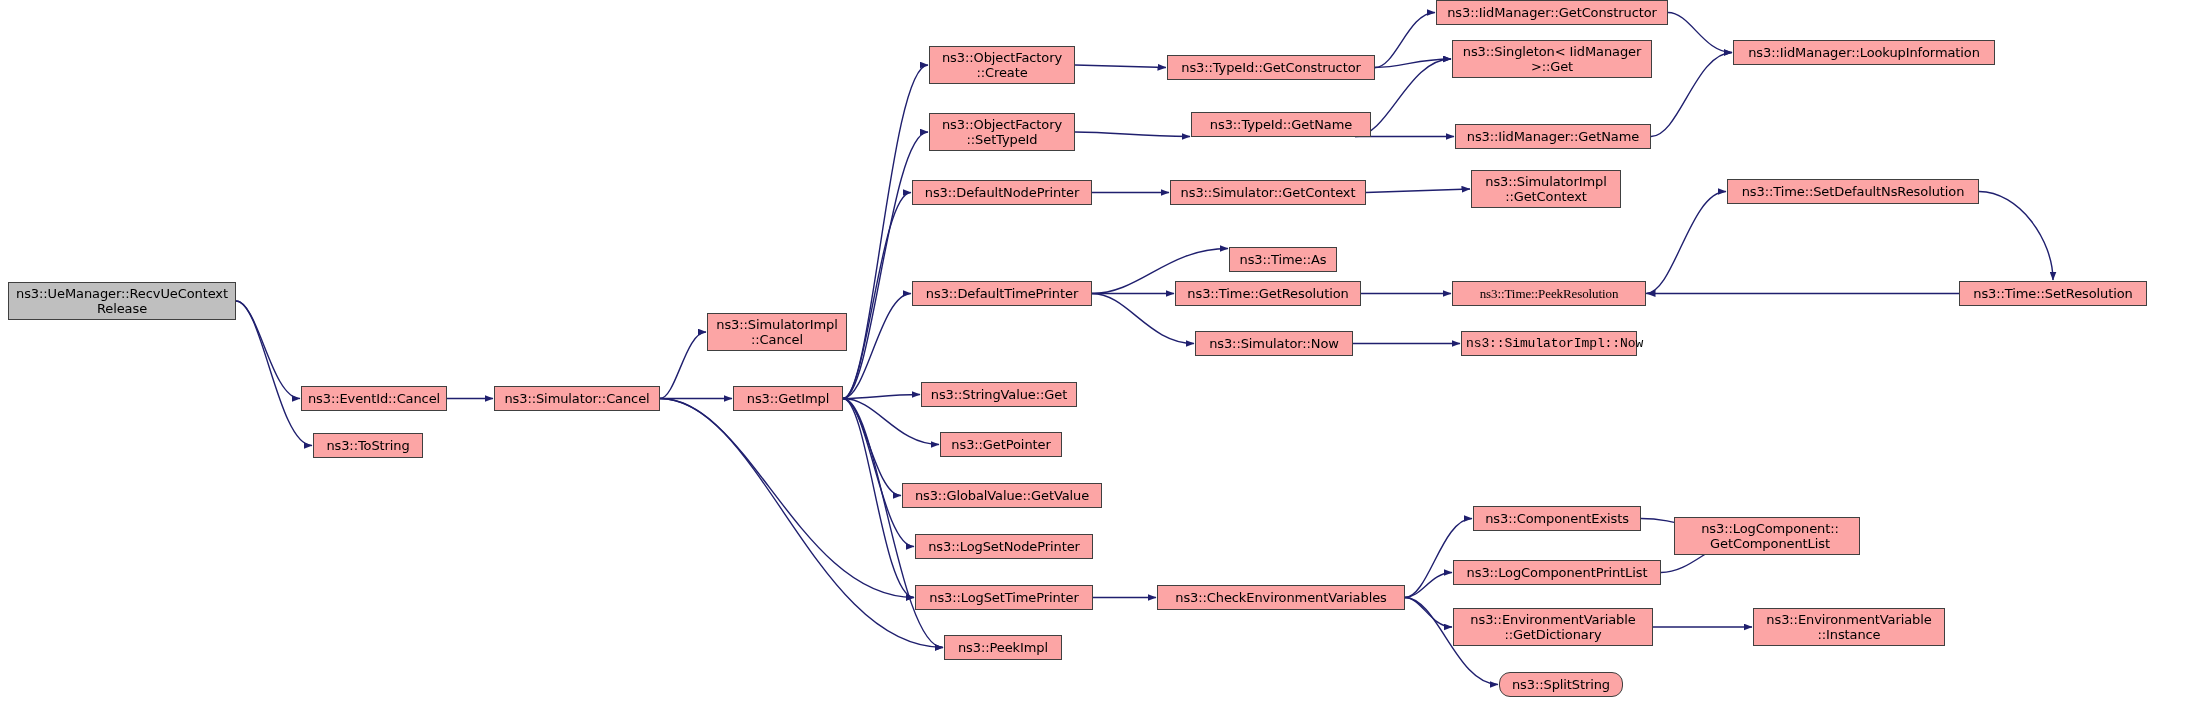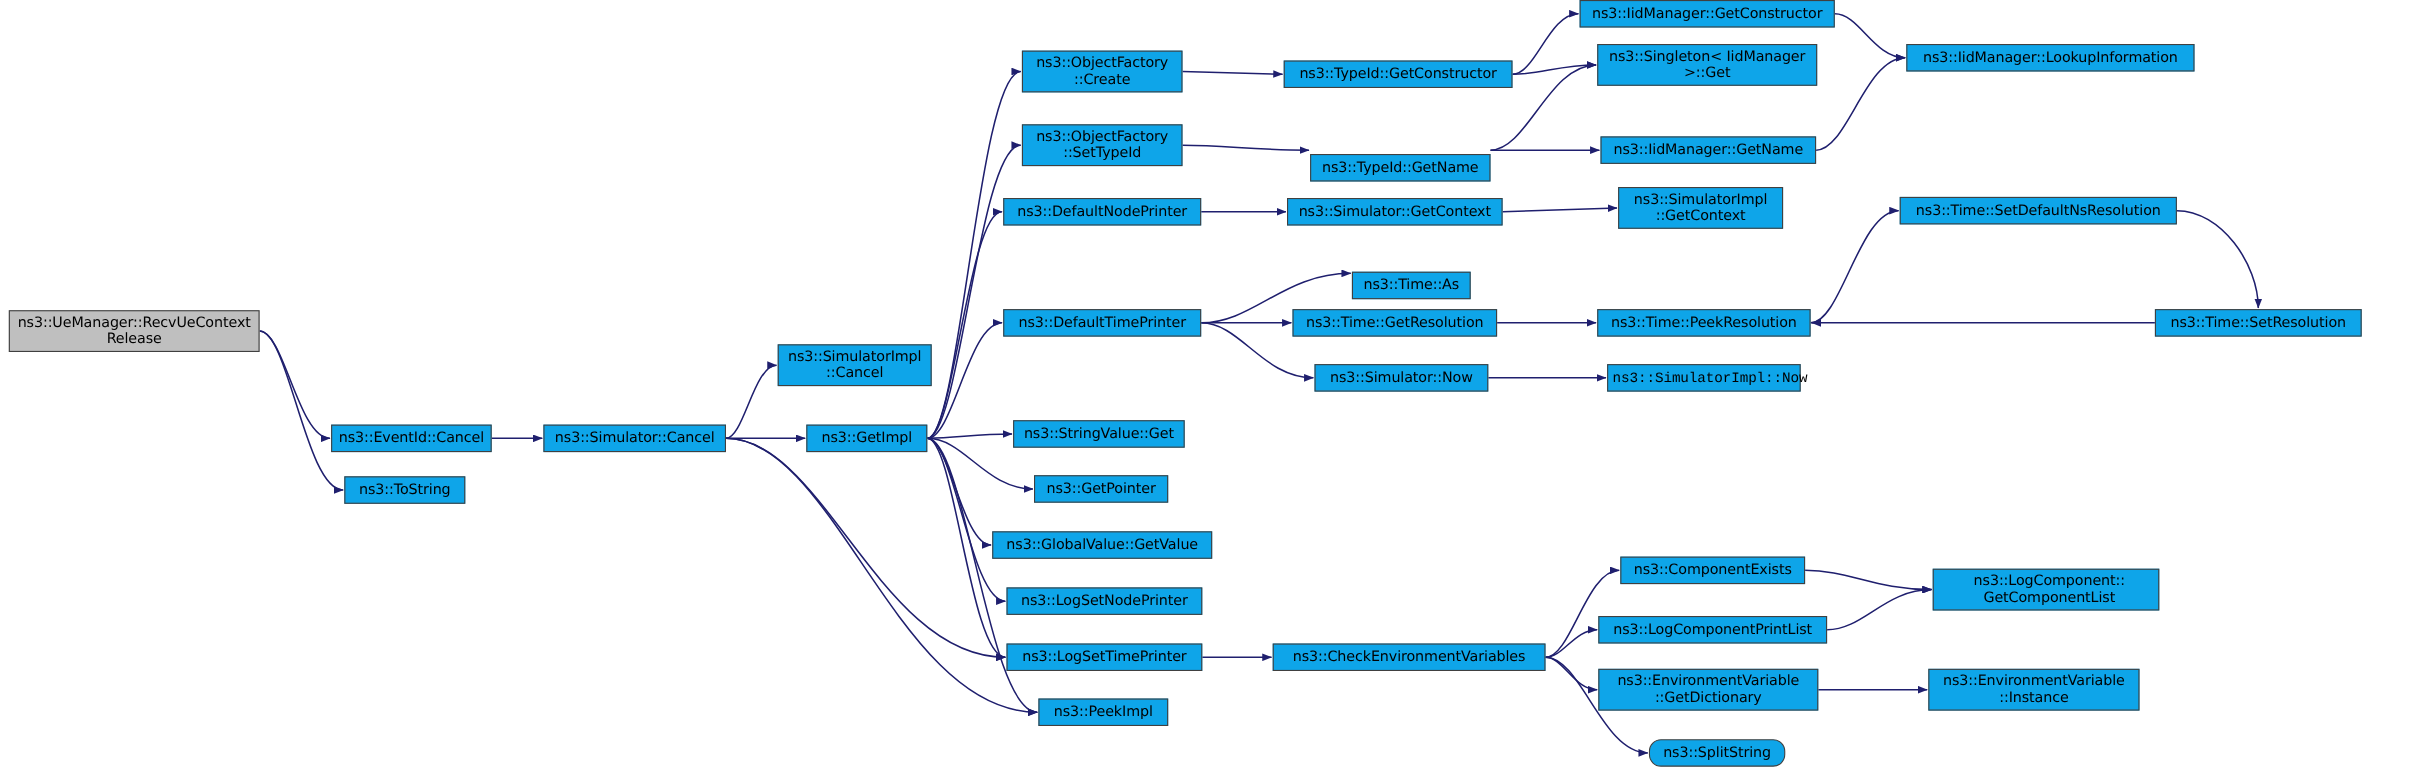--- a/index.html
+++ b/index.html
@@ -10,21 +10,21 @@
     height:707px;
     background:#ffffff;
     font-family:"DejaVu Sans","Liberation Sans",sans-serif;
     overflow:hidden;
   }
   #edges{position:absolute;left:0;top:0;width:2207px;height:707px;pointer-events:none;}
   .node{
     position:absolute;
     box-sizing:border-box;
     border:1px solid #404040;
-    background:#0ea5e9;
+    background:#fca5a5;
     color:#000000;
     font-size:13px;
     line-height:15px;
     display:flex;
     align-items:center;
     justify-content:center;
     text-align:center;
     padding:0 4px;
     white-space:pre-line;
     letter-spacing:-0.1px;
@@ -106,40 +106,40 @@
 ::SetTypeId</span></div>
       <div class="node" style="left: 912px; top: 180px; width: 180px; height: 25px;"><span class="lbl">ns3::DefaultNodePrinter</span></div>
       <div class="node" style="left: 912px; top: 281px; width: 180px; height: 25px;"><span class="lbl">ns3::DefaultTimePrinter</span></div>
       <div class="node" style="left: 921px; top: 382px; width: 156px; height: 25px;"><span class="lbl">ns3::StringValue::Get</span></div>
       <div class="node" style="left: 940px; top: 432px; width: 122px; height: 25px;"><span class="lbl">ns3::GetPointer</span></div>
       <div class="node" style="left: 902px; top: 483px; width: 200px; height: 25px;"><span class="lbl">ns3::GlobalValue::GetValue</span></div>
       <div class="node" style="left: 915px; top: 534px; width: 178px; height: 25px;"><span class="lbl">ns3::LogSetNodePrinter</span></div>
       <div class="node" style="left: 915px; top: 585px; width: 178px; height: 25px;"><span class="lbl">ns3::LogSetTimePrinter</span></div>
       <div class="node" style="left: 944px; top: 635px; width: 118px; height: 25px;"><span class="lbl">ns3::PeekImpl</span></div>
       <div class="node" style="left: 1167px; top: 55px; width: 208px; height: 25px;"><span class="lbl">ns3::TypeId::GetConstructor</span></div>
-      <div class="node" style="left: 1191px; top: 140px; width: 164px; height: 25px;"><span class="lbl">ns3::TypeId::GetName</span></div>
+      <div class="node" style="left: 1191px; top: 112px; width: 180px; height: 25px;"><span class="lbl">ns3::TypeId::GetName</span></div>
       <div class="node" style="left: 1170px; top: 180px; width: 196px; height: 25px;"><span class="lbl">ns3::Simulator::GetContext</span></div>
       <div class="node" style="left: 1229px; top: 236px; width: 108px; height: 25px; margin-top: 11px;"><span class="lbl">ns3::Time::As</span></div>
       <div class="node" style="left: 1175px; top: 281px; width: 186px; height: 25px;"><span class="lbl">ns3::Time::GetResolution</span></div>
       <div class="node" style="left: 1195px; top: 331px; width: 158px; height: 25px;"><span class="lbl">ns3::Simulator::Now</span></div>
       <div class="node" style="left: 1157px; top: 585px; width: 248px; height: 25px;"><span class="lbl">ns3::CheckEnvironmentVariables</span></div>
       <div class="node" style="left: 1436px; top: 0px; width: 232px; height: 25px;"><span class="lbl">ns3::IidManager::GetConstructor</span></div>
       <div class="node" style="left: 1452px; top: 40px; width: 200px; height: 38px;"><span class="lbl">ns3::Singleton&lt; IidManager
 &gt;::Get</span></div>
       <div class="node" style="left: 1455px; top: 124px; width: 196px; height: 25px;"><span class="lbl">ns3::IidManager::GetName</span></div>
       <div class="node" style="left: 1471px; top: 170px; width: 150px; height: 38px;"><span class="lbl">ns3::SimulatorImpl
 ::GetContext</span></div>
-      <div class="node" style="left: 1452px; top: 281px; width: 194px; height: 25px;"><span class="lbl">ns3::Time::PeekResolution</span></div>
+      <div class="node" style="left: 1452px; top: 281px; width: 194px; height: 25px; font-family: Liberation Serif, serif;"><span class="lbl">ns3::Time::PeekResolution</span></div>
       <div class="node" style="left: 1461px; top: 331px; width: 176px; height: 25px; font-family: Liberation Mono, monospace;"><span class="lbl">ns3::SimulatorImpl::Now</span></div>
       <div class="node" style="left: 1473px; top: 506px; width: 168px; height: 25px;"><span class="lbl">ns3::ComponentExists</span></div>
       <div class="node" style="left: 1453px; top: 560px; width: 208px; height: 25px;"><span class="lbl">ns3::LogComponentPrintList</span></div>
       <div class="node" style="left: 1453px; top: 608px; width: 200px; height: 38px;"><span class="lbl">ns3::EnvironmentVariable
 ::GetDictionary</span></div>
       <div class="node" style="left: 1499px; top: 672px; width: 124px; height: 25px; border-radius: 11px;"><span class="lbl">ns3::SplitString</span></div>
       <div class="node" style="left: 1733px; top: 40px; width: 262px; height: 25px;"><span class="lbl">ns3::IidManager::LookupInformation</span></div>
       <div class="node" style="left: 1727px; top: 179px; width: 252px; height: 25px;"><span class="lbl">ns3::Time::SetDefaultNsResolution</span></div>
       <div class="node" style="left: 1959px; top: 281px; width: 188px; height: 25px;"><span class="lbl">ns3::Time::SetResolution</span></div>
-      <div class="node" style="left: 1757px; top: 517px; width: 206px; height: 38px; padding-left: 10px;"><span class="lbl">ns3::LogComponent::
+      <div class="node" style="left: 1674px; top: 517px; width: 186px; height: 38px; padding-left: 10px;"><span class="lbl">ns3::LogComponent::
 GetComponentList</span></div>
       <div class="node" style="left: 1753px; top: 608px; width: 192px; height: 38px;"><span class="lbl">ns3::EnvironmentVariable
 ::Instance</span></div>
     </div>
 </div>
 
 </body></html>

